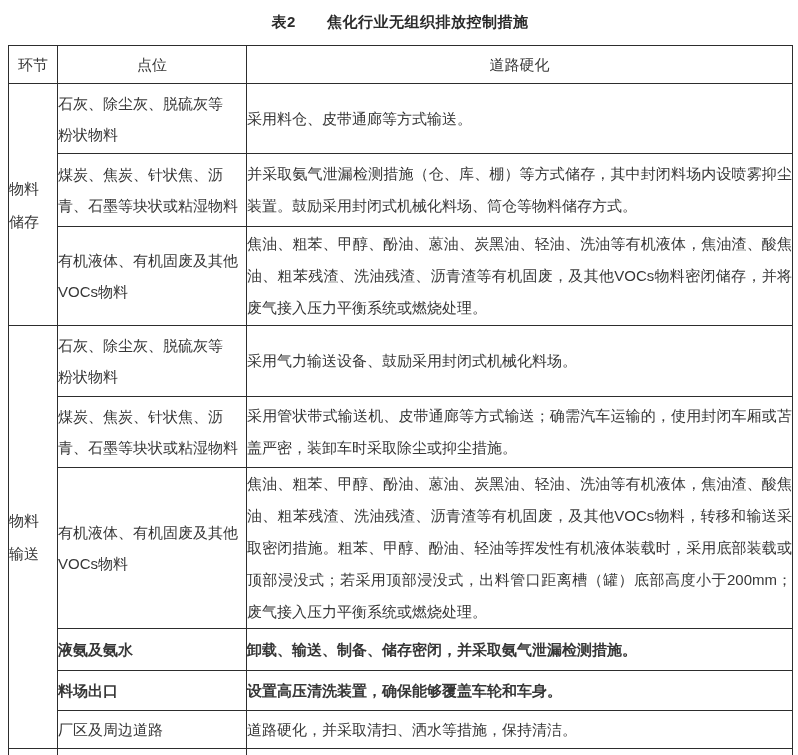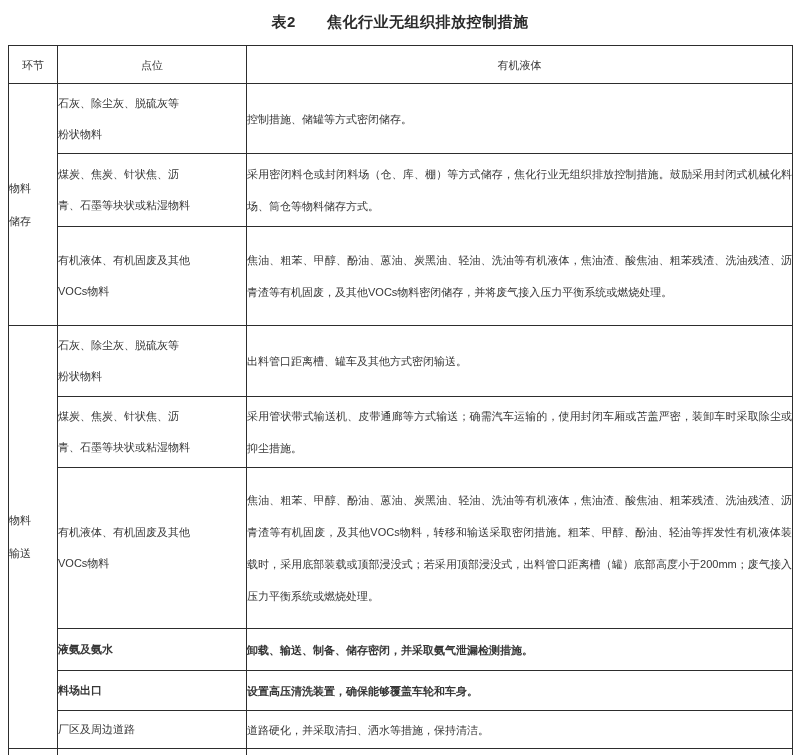--- a/index.html
+++ b/index.html
@@ -26,21 +26,21 @@
   table.ctl{
     border-collapse:collapse;
     table-layout:fixed;
     width:784px;
     margin-left:8px;
   }
   table.ctl td{
     border:1px solid #2d2d2d;
     padding:0;
     vertical-align:middle;
-    font-size:11px;
+    font-size:15px;
     color:#373737;
     overflow:hidden;
   }
   col.c1{width:49px;}
   col.c2{width:189px;}
   col.c3{width:546px;}
   td.head{text-align:center;line-height:18px;}
   td.stage{
     text-align:left;
     white-space:pre-line;
@@ -58,68 +58,68 @@
     padding:0 5px 0 6px;
   }
   tr.rh38{height:38px;}
   tr.rh70{height:70px;}
   tr.rh73{height:73px;}
   tr.rh99{height:99px;}
   tr.rh71{height:71px;}
   tr.rh161{height:161px;}
   tr.rh42{height:42px;font-weight:bold;}
   tr.rh40{height:40px;font-weight:bold;}
-  tr.rh38b{height:38px;font-family:Liberation Serif, serif;}
+  tr.rh38b{height:38px;}
   tr.rh20{height:20px;}
 </style>
 </head>
 <body>
 
 <div class="page">
 
   <div class="title">表2　　焦化行业无组织排放控制措施</div>
 
   <table class="ctl">
     <colgroup>
         <col class="c1">
         <col class="c2">
         <col class="c3">
       </colgroup>
 
     <tbody>
         <tr class="rh38">
       <td class="head">环节</td>
       <td class="head">点位</td>
-      <td class="head">有机液体</td>
+      <td class="head">道路硬化</td>
     </tr>
 
     <tr class="rh70">
       <td class="stage" rowspan="3">物料
 储存</td>
       <td class="point">石灰、除尘灰、脱硫灰等
 粉状物料</td>
-      <td class="measure">控制措施、储罐等方式密闭储存。</td>
+      <td class="measure">采用料仓、皮带通廊等方式输送。</td>
     </tr>
     <tr class="rh73">
       <td class="point">煤炭、焦炭、针状焦、沥
 青、石墨等块状或粘湿物料</td>
-      <td class="measure">采用密闭料仓或封闭料场（仓、库、棚）等方式储存，焦化行业无组织排放控制措施。鼓励采用封闭式机械化料场、筒仓等物料储存方式。</td>
+      <td class="measure">并采取氨气泄漏检测措施（仓、库、棚）等方式储存，其中封闭料场内设喷雾抑尘装置。鼓励采用封闭式机械化料场、筒仓等物料储存方式。</td>
     </tr>
     <tr class="rh99">
       <td class="point">有机液体、有机固废及其他
 VOCs物料</td>
       <td class="measure">焦油、粗苯、甲醇、酚油、蒽油、炭黑油、轻油、洗油等有机液体，焦油渣、酸焦油、粗苯残渣、洗油残渣、沥青渣等有机固废，及其他VOCs物料密闭储存，并将废气接入压力平衡系统或燃烧处理。</td>
     </tr>
 
     <tr class="rh71">
       <td class="stage" rowspan="6">物料
 输送</td>
       <td class="point">石灰、除尘灰、脱硫灰等
 粉状物料</td>
-      <td class="measure">出料管口距离槽、罐车及其他方式密闭输送。</td>
+      <td class="measure">采用气力输送设备、鼓励采用封闭式机械化料场。</td>
     </tr>
     <tr class="rh71">
       <td class="point">煤炭、焦炭、针状焦、沥
 青、石墨等块状或粘湿物料</td>
       <td class="measure">采用管状带式输送机、皮带通廊等方式输送；确需汽车运输的，使用封闭车厢或苫盖严密，装卸车时采取除尘或抑尘措施。</td>
     </tr>
     <tr class="rh161">
       <td class="point">有机液体、有机固废及其他
 VOCs物料</td>
       <td class="measure">焦油、粗苯、甲醇、酚油、蒽油、炭黑油、轻油、洗油等有机液体，焦油渣、酸焦油、粗苯残渣、洗油残渣、沥青渣等有机固废，及其他VOCs物料，转移和输送采取密闭措施。粗苯、甲醇、酚油、轻油等挥发性有机液体装载时，采用底部装载或顶部浸没式；若采用顶部浸没式，出料管口距离槽（罐）底部高度小于200mm；废气接入压力平衡系统或燃烧处理。</td>

